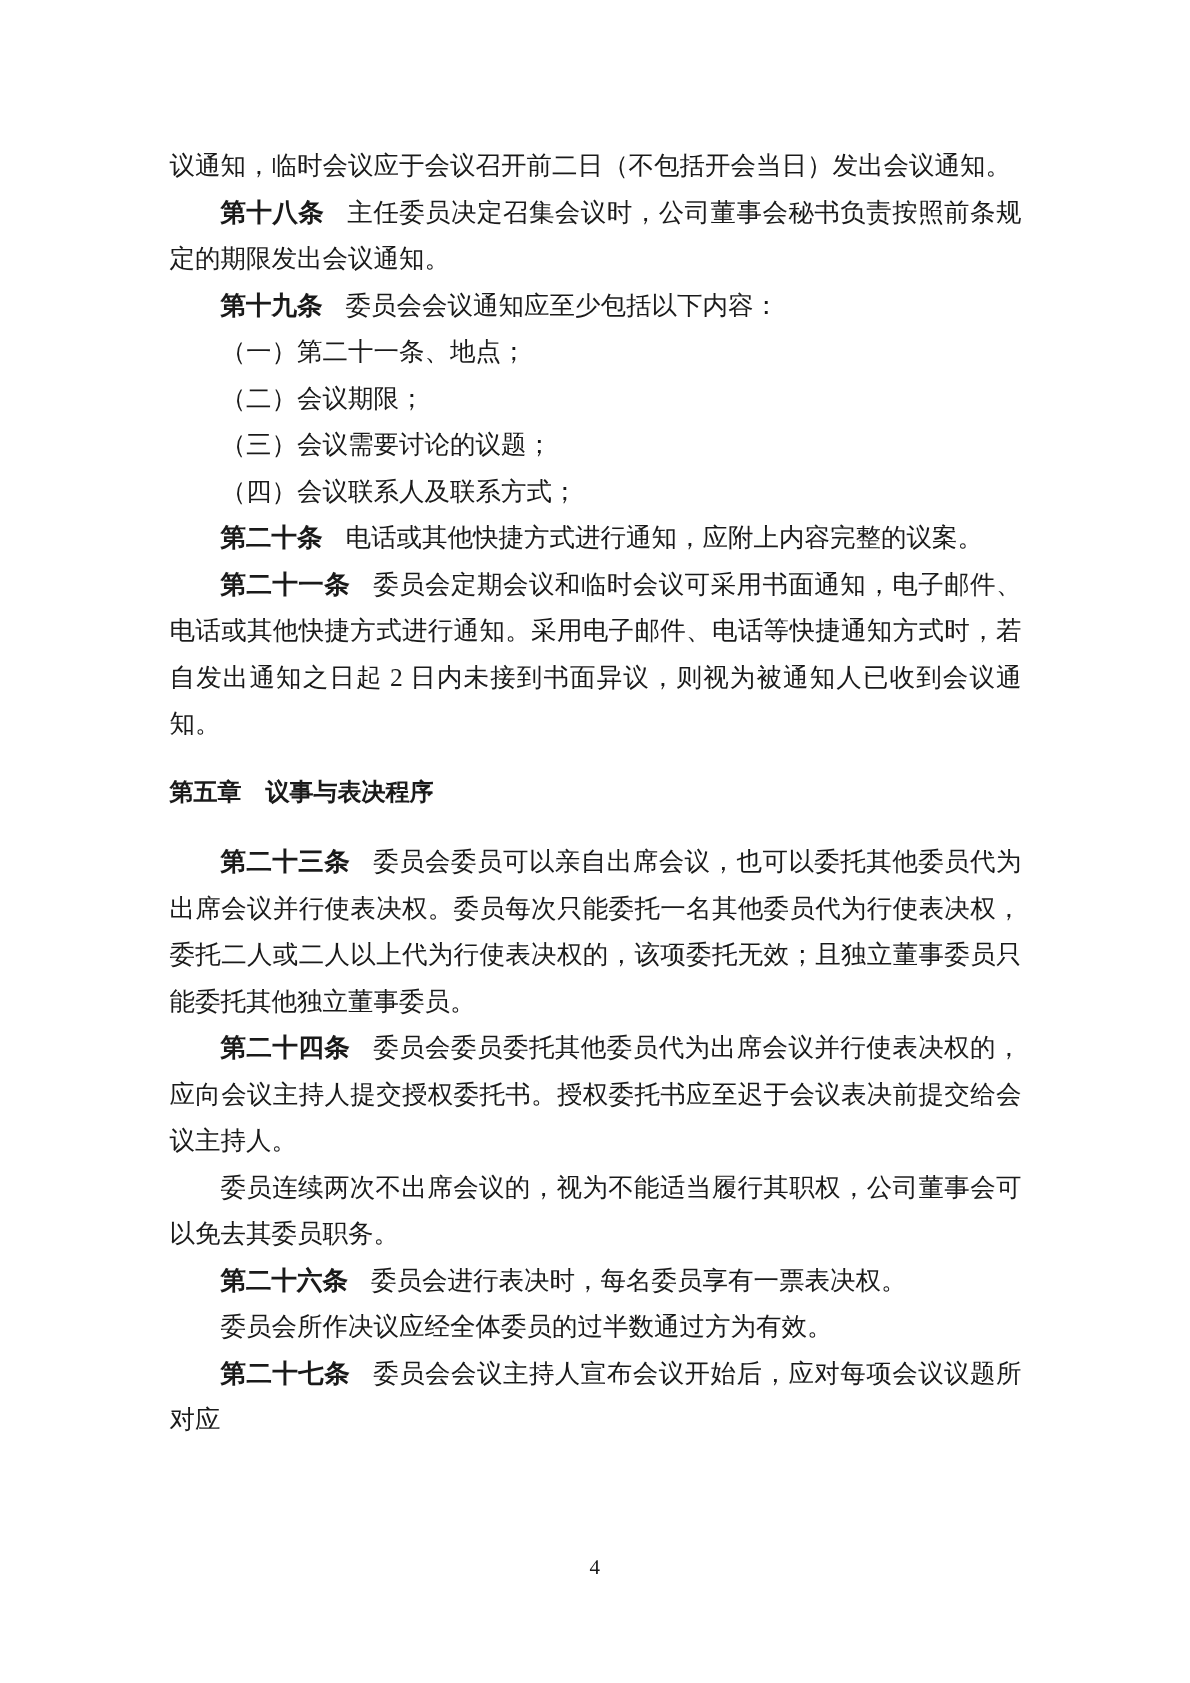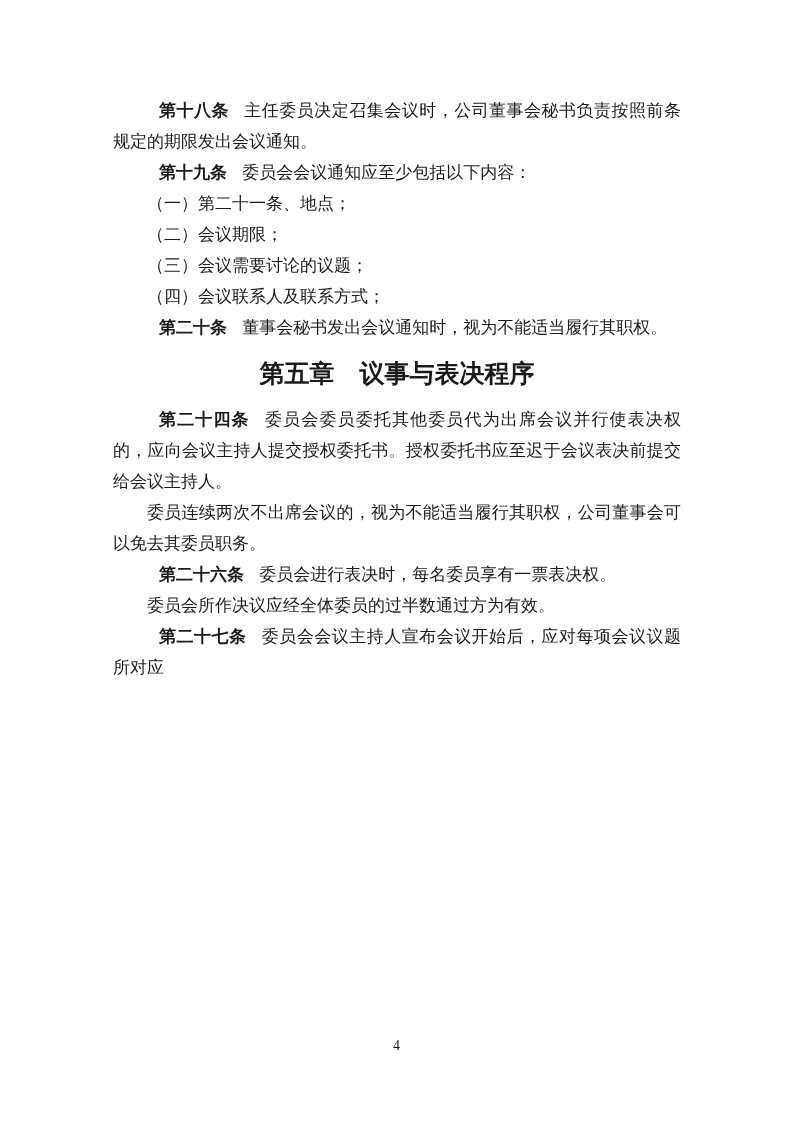--- a/index.html
+++ b/index.html
@@ -35,53 +35,54 @@
     padding: 0;
   }
   p.article, p.list-item, p.indent {
     text-indent: 2em;
   }
   p.continuation {
     text-indent: 0;
   }
   p.chapter-heading {
     text-indent: 0;
-    text-align: center;
     font-weight: bold;
-    font-size: 25px;
+    font-size: 16px;
     margin: 15px 0;
   }
   .lead {
     font-weight: bold;
     margin-right: 0.9em;
-    margin-left: 12px;
   }
   .page-number {
     position: absolute;
     left: 0;
     right: 0;
     top: 1038px;
     text-align: center;
     font-size: 14px;
     color: #1a1a1a;
   }
 </style>
 </head>
 <body>
 
 <div class="sheet">
   <div class="doc-body">
+      <p class="para continuation">议通知，临时会议应于会议召开前二日（不包括开会当日）发出会议通知。</p>
       <p class="para article"><span class="lead">第十八条</span><span>主任委员决定召集会议时，公司董事会秘书负责按照前条规定的期限发出会议通知。</span></p>
       <p class="para article"><span class="lead">第十九条</span><span>委员会会议通知应至少包括以下内容：</span></p>
       <p class="para list-item">（一）第二十一条、地点；</p>
       <p class="para list-item">（二）会议期限；</p>
       <p class="para list-item">（三）会议需要讨论的议题；</p>
       <p class="para list-item">（四）会议联系人及联系方式；</p>
-      <p class="para article"><span class="lead">第二十条</span><span>董事会秘书发出会议通知时，视为不能适当履行其职权。</span></p>
+      <p class="para article"><span class="lead">第二十条</span><span>电话或其他快捷方式进行通知，应附上内容完整的议案。</span></p>
+      <p class="para article"><span class="lead">第二十一条</span><span>委员会定期会议和临时会议可采用书面通知，电子邮件、电话或其他快捷方式进行通知。采用电子邮件、电话等快捷通知方式时，若自发出通知之日起 2 日内未接到书面异议，则视为被通知人已收到会议通知。</span></p>
       <p class="para chapter-heading">第五章　议事与表决程序</p>
+      <p class="para article"><span class="lead">第二十三条</span><span>委员会委员可以亲自出席会议，也可以委托其他委员代为出席会议并行使表决权。委员每次只能委托一名其他委员代为行使表决权，委托二人或二人以上代为行使表决权的，该项委托无效；且独立董事委员只能委托其他独立董事委员。</span></p>
       <p class="para article"><span class="lead">第二十四条</span><span>委员会委员委托其他委员代为出席会议并行使表决权的，应向会议主持人提交授权委托书。授权委托书应至迟于会议表决前提交给会议主持人。</span></p>
       <p class="para indent">委员连续两次不出席会议的，视为不能适当履行其职权，公司董事会可以免去其委员职务。</p>
       <p class="para article"><span class="lead">第二十六条</span><span>委员会进行表决时，每名委员享有一票表决权。</span></p>
       <p class="para indent">委员会所作决议应经全体委员的过半数通过方为有效。</p>
       <p class="para article"><span class="lead">第二十七条</span><span>委员会会议主持人宣布会议开始后，应对每项会议议题所对应</span></p>
     </div>
   <div class="page-number">4</div>
 </div>
 
 </body></html>

